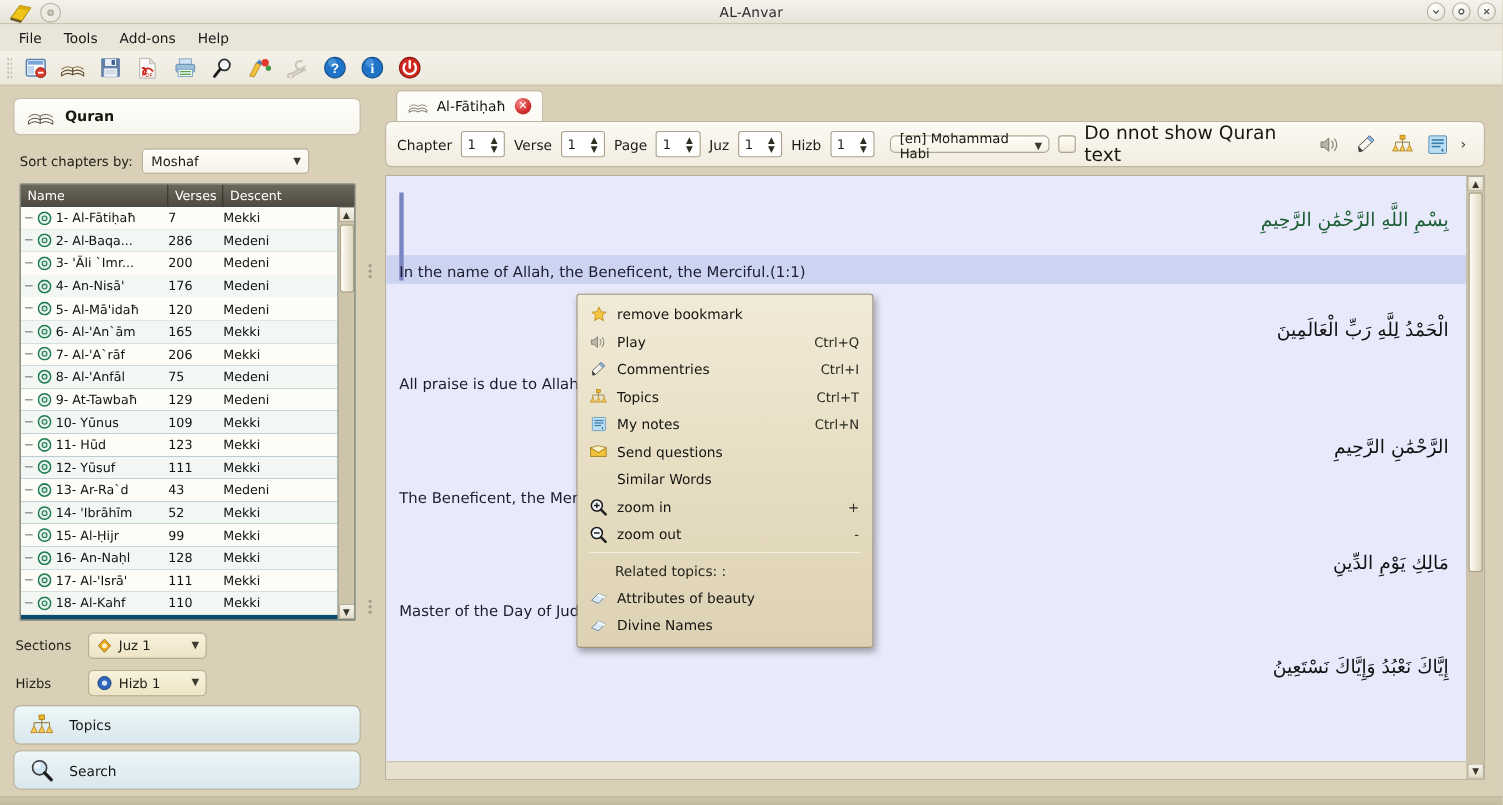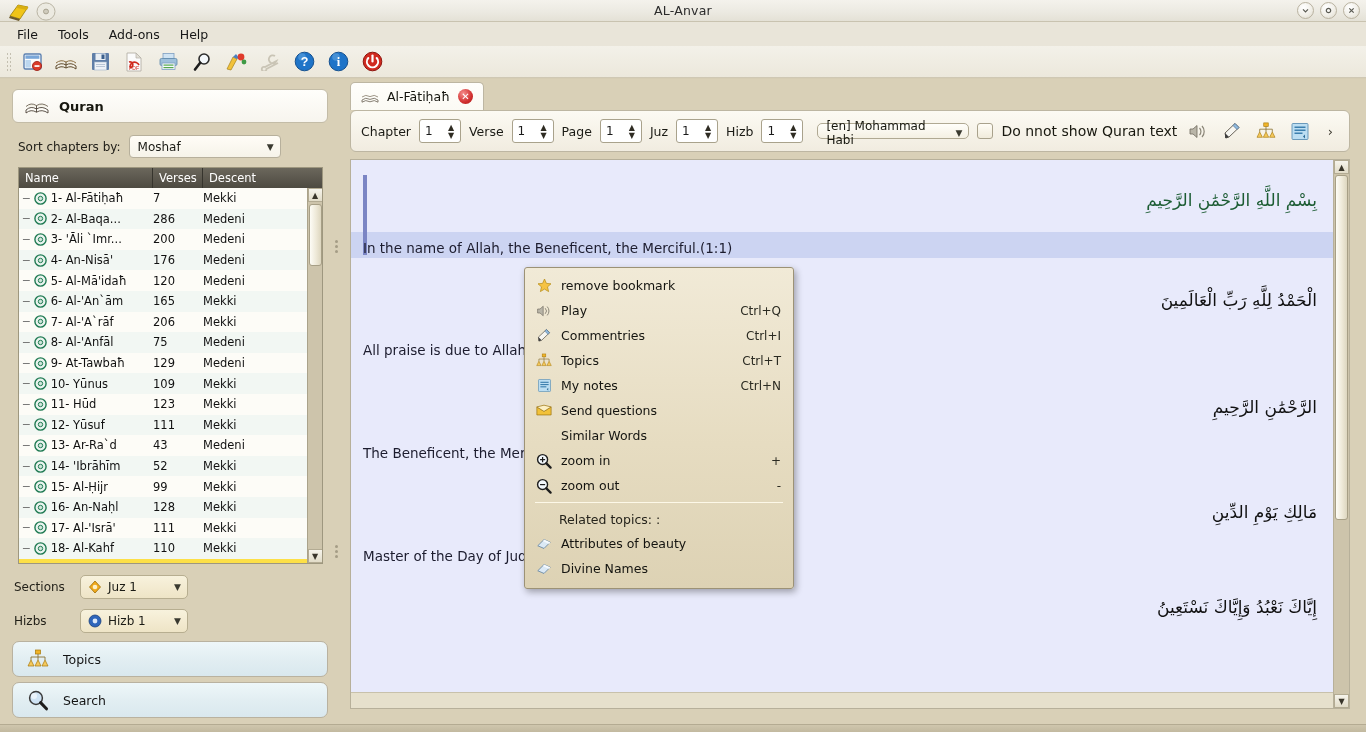--- a/index.html
+++ b/index.html
@@ -74,21 +74,21 @@
     border: 1px solid #b7b09c; border-radius: 4px;
     display: flex; align-items: center; padding: 0 6px 0 8px;
     font-size: 12px; color: #1b1b15; justify-content: space-between; gap: 6px;
   }
   .combo .cv { white-space: nowrap; }
   .chev { font-size: 9px; color:#3a3a30; }
 
   
   .table-wrap {
     position:absolute; left: 18px; top: 88px; width: 305px; height: 397px;
-    background: #fde047; border: 1px solid #9e977f; display:flex; flex-direction:column;
+    background: #0c4a6e; border: 1px solid #9e977f; display:flex; flex-direction:column;
   }
   .thead {
     height: 20px; display: flex; align-items: center;
     background: linear-gradient(to bottom,#6b675c 0%, #4d4a41 100%);
     color: #fff; font-size: 11.5px;
   }
   .th { padding-left: 6px; border-right: 1px solid #36342d; height:100%; display:flex; align-items:center; }
   .th-name { width: 134px; }
   .th-verses { width: 50px; }
   .th-desc { flex: 1; border-right: none; }
@@ -147,21 +147,21 @@
   
   .main {
     position: absolute; left: 340px; top: 79px; width: 1026px; height: 653px;
     background: #d9d0b7;
   }
   .splitter {
     position:absolute; left: 334px; top: 85px; width: 6px; height: 640px;
   }
   .splitter i { position:absolute; left:1px; width:3px; height:3px; background:#a59d86; border-radius:50%; }
 
-  .tabstrip { position: absolute; left: 10px; top: 3px; height: 28px; display: flex; }
+  .tabstrip { position: absolute; left: 20px; top: 3px; height: 28px; display: flex; }
   .tab {
     height: 28px; background: linear-gradient(to bottom,#fffefb,#fbfaf4);
     border: 1px solid #bdb6a2; border-bottom: none;
     border-radius: 5px 5px 0 0; display:flex; align-items:center; gap: 8px;
     padding: 0 10px; font-size: 12.5px; color:#15150f;
   }
   .tab-close {
     width: 15px; height: 15px; border-radius: 50%;
     background: radial-gradient(circle at 35% 30%,#f58c8c 0%,#d12f2f 60%,#a81818 100%);
     color:#fff; font-size: 10px; display:flex; align-items:center; justify-content:center;
@@ -188,21 +188,21 @@
     height: 16px; width: 152px; margin-left: 6px;
     background: linear-gradient(to bottom,#fffefa 0%,#f4f0e3 100%);
     border: 1px solid #b0a993; border-radius: 5px;
     display:flex; align-items:center; justify-content: space-between;
     padding: 4px 6px 0 8px; font-size: 12px; color:#17170f;
   }
   .chk-box {
     width: 16px; height: 16px; background: linear-gradient(to bottom,#fffdf6,#f0ebdb);
     border: 1px solid #a9a28c; border-radius: 3px;
   }
-  .chk-label { font-size: 14px; color:#18180f; }
+  .chk-label { font-size: 17px; color:#18180f; }
   .nb-icon { width: 26px; height: 24px; display:flex; align-items:center; justify-content:center; }
   .nb-more { margin-left: auto; font-size: 13px; color:#3a372c; padding-right: 6px; }
 
   
   .reader {
     position: absolute; left: 10px; top: 80px; width: 1000px; height: 550px;
     background: #e8eafb; border: 1px solid #b7b09a; overflow: hidden;
   }
   .reader-inner { position:absolute; left:0; top:0; right:16px; bottom:16px; }
   .verse-ar {

